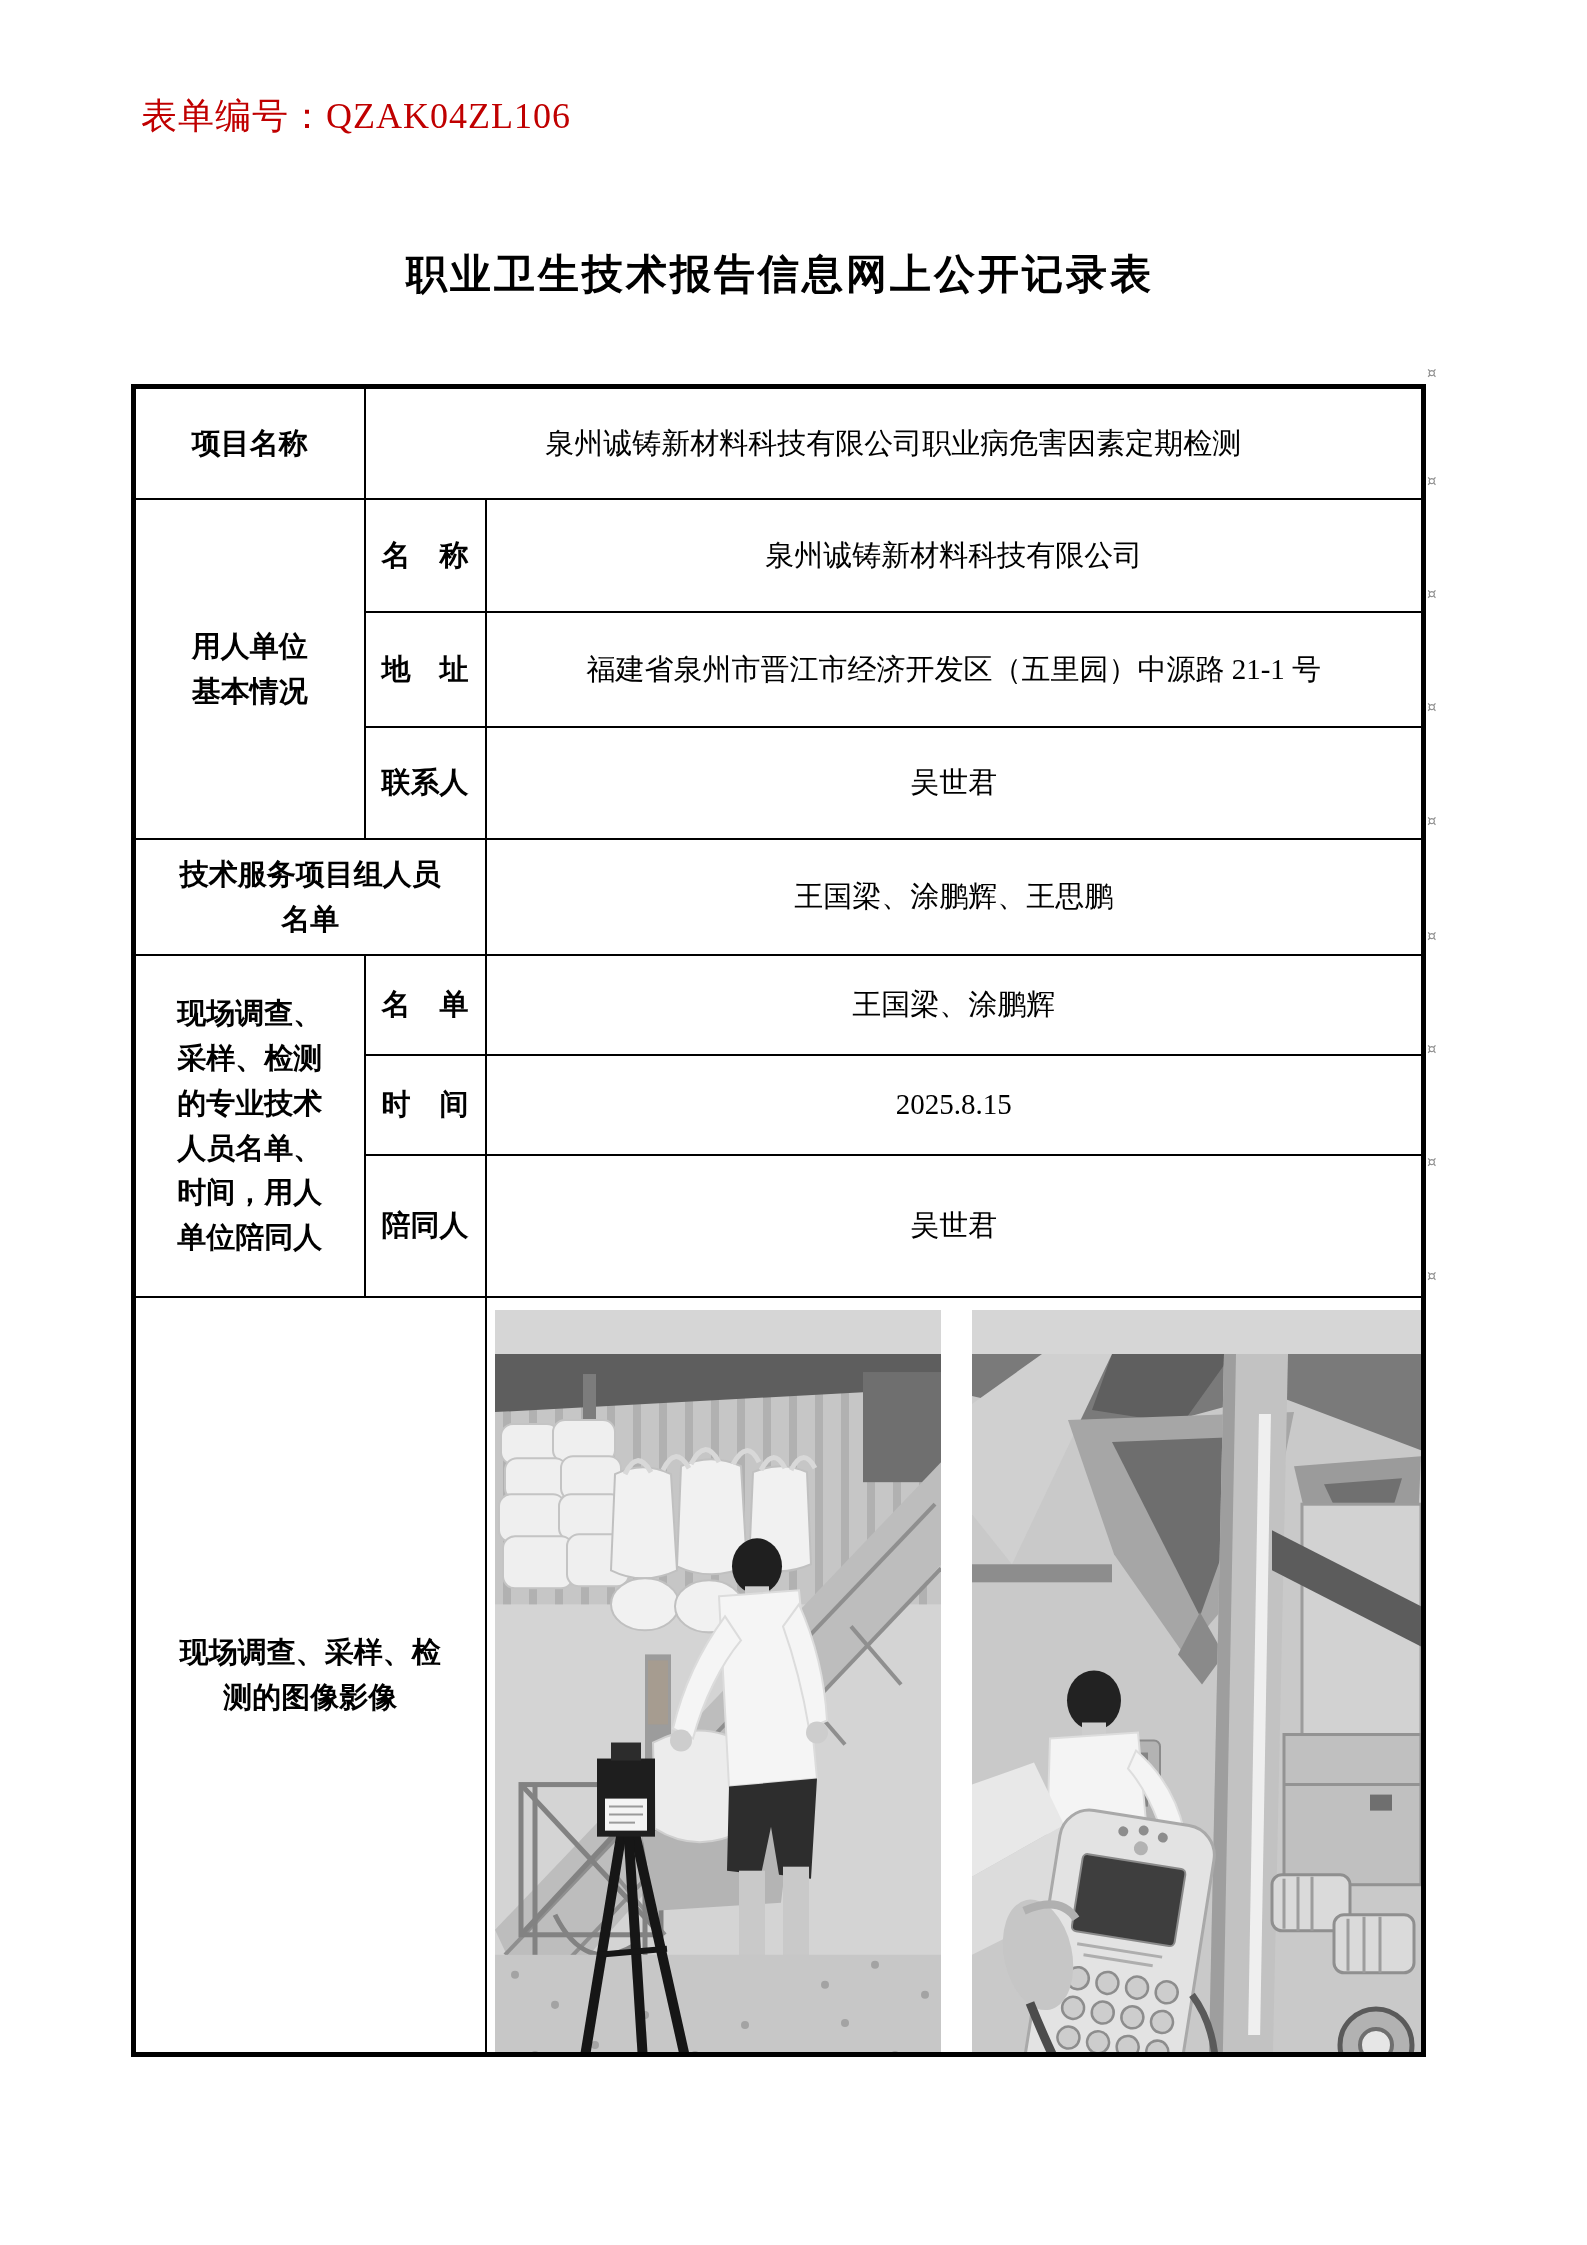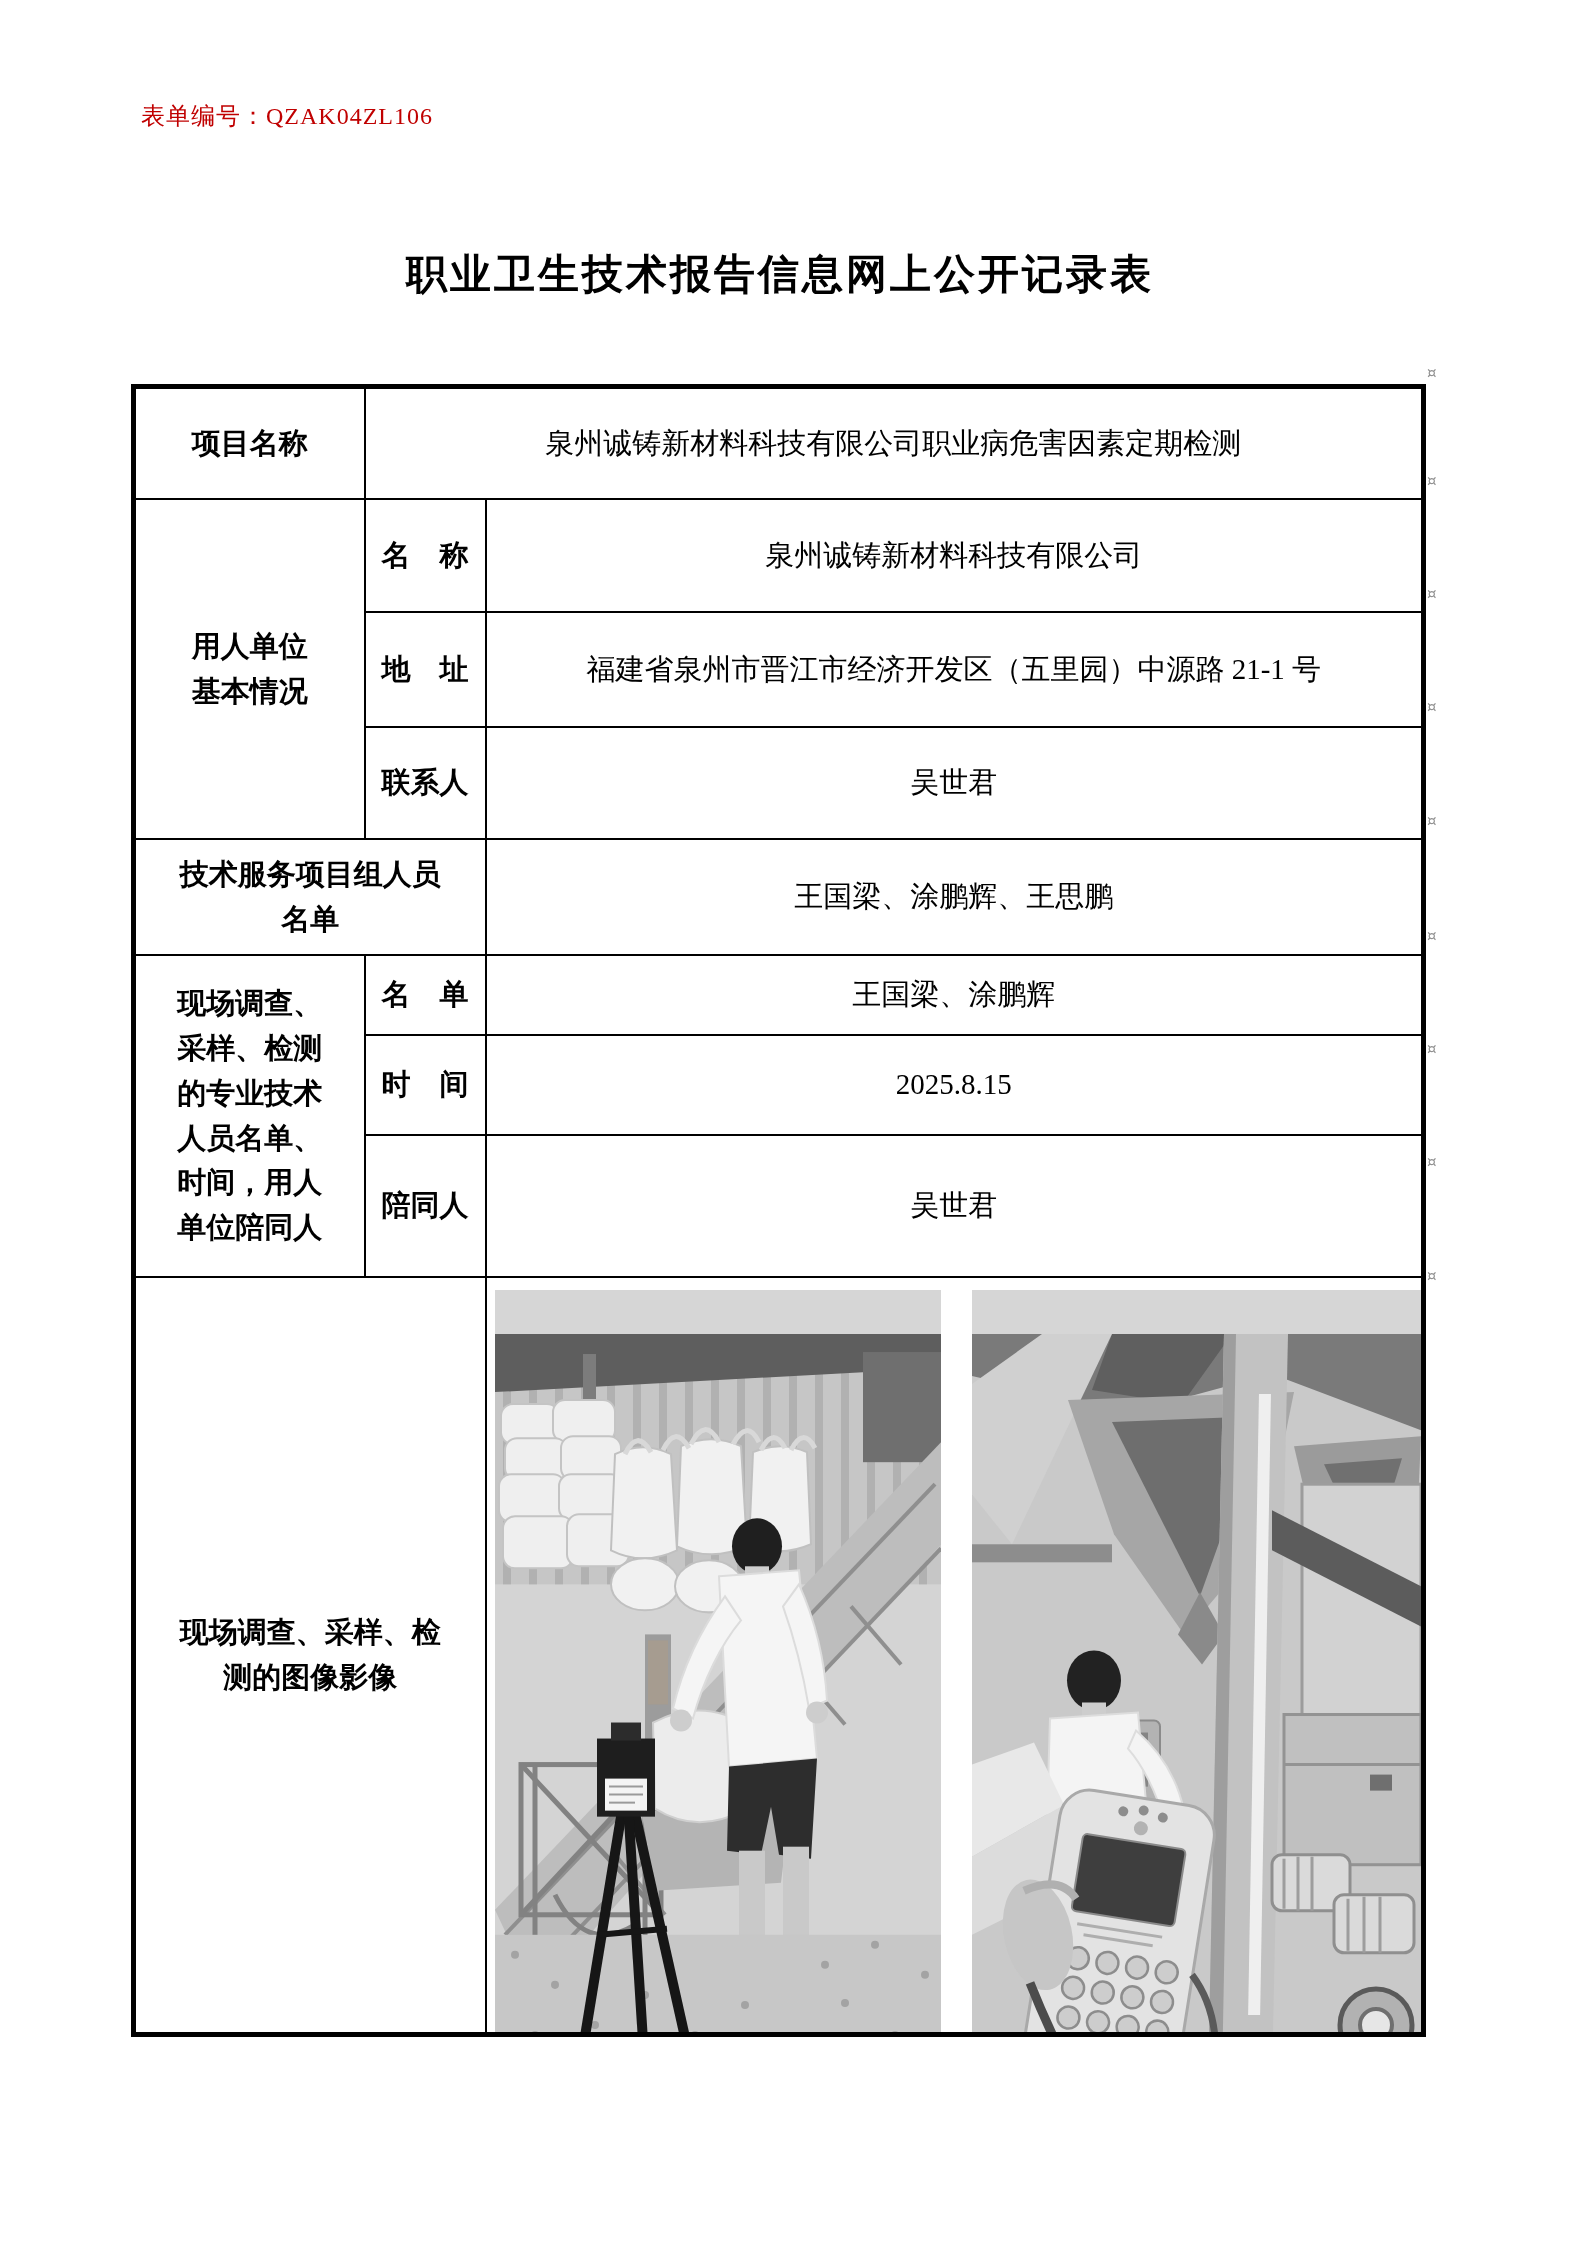--- a/index.html
+++ b/index.html
@@ -4,22 +4,22 @@
 <style>
   html,body{margin:0;padding:0;background:#ffffff;}
   body{
     width:1587px;height:2245px;position:relative;
     font-family:"Liberation Serif","DejaVu Serif",serif;
     color:#000;
   }
   .page{position:absolute;inset:0;background:#fff;}
 
   .form-code{
-    position:absolute;left:141px;top:100px;
-    font-size:24px;letter-spacing:1px;color:#c00000;
+    position:absolute;left:141px;top:92px;
+    font-size:36px;letter-spacing:1px;color:#c00000;
     white-space:nowrap;
   }
 
   .doc-title{
     position:absolute;top:247px;left:0;width:1560px;
     text-align:center;font-size:41px;font-weight:bold;
     letter-spacing:3px;white-space:nowrap;
   }
 
   table.record-table{
@@ -85,21 +85,21 @@
       </tr>
       <tr style="height:112px">
         <td class="lbl">联系人</td>
         <td class="val">吴世君</td>
       </tr>
       <tr style="height:116px">
         <td class="lbl" colspan="2">技术服务项目组人员
 名单</td>
         <td class="val">王国梁、涂鹏辉、王思鹏</td>
       </tr>
-      <tr style="height:80px">
+      <tr style="height:100px">
         <td class="lbl" rowspan="3">现场调查、
 采样、检测
 的专业技术
 人员名单、
 时间，用人
 单位陪同人</td>
         <td class="lbl">名　单</td>
         <td class="val">王国梁、涂鹏辉</td>
       </tr>
       <tr style="height:100px">

